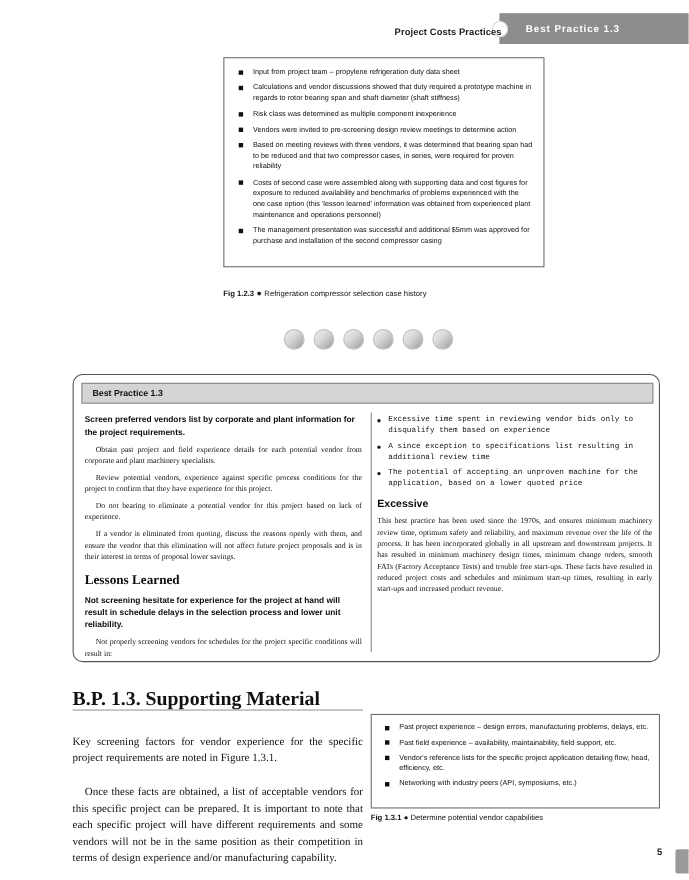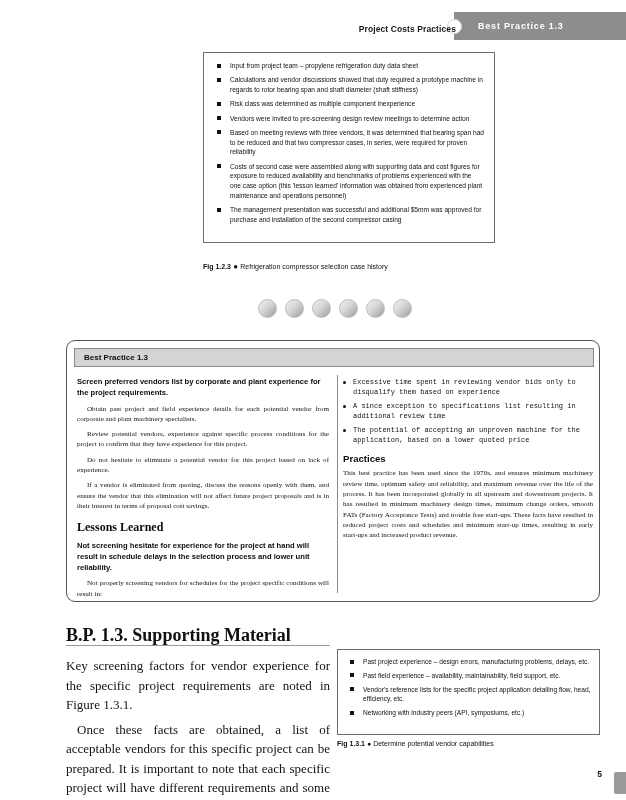--- a/index.html
+++ b/index.html
@@ -246,23 +246,23 @@
     background: #9a9a9a;
   }
   .sm-body {
     position: absolute;
     left: 66px;
     top: 651px;
     width: 264px;
     font-family: "Liberation Serif", serif;
   }
   .sm-body p {
-    font-size: 13px;
+    font-size: 10px;
     line-height: 1.5;
-    margin: 5px 0 2px 0;
+    margin: 16px 0 2px 0;
     text-align: justify;
     color: #121212;
   }
   .sm-body p.ind { text-indent: 11px; }
 
   
   .fig131-box {
     position: absolute;
     left: 337px;
     top: 649px;
@@ -337,37 +337,37 @@
   <div class="c"></div>
 </div>
 
 <div class="bp-panel">
   <div class="bp-title-bar">
     <span>Best Practice 1.3</span>
   </div>
   <div class="bp-vline"></div>
 
   <div class="bp-col-left">
-    <p class="bp-head">Screen preferred vendors list by corporate and plant experience for the project requirements.</p>
+    <p class="bp-head">Screen preferred vendors list by corporate and plant information for the project requirements.</p>
     <p class="bp-para">Obtain past project and field experience details for each potential vendor from corporate and plant machinery specialists.</p>
     <p class="bp-para">Review potential vendors, experience against specific process conditions for the project to confirm that they have experience for this project.</p>
-    <p class="bp-para">Do not hesitate to eliminate a potential vendor for this project based on lack of experience.</p>
-    <p class="bp-para">If a vendor is eliminated from quoting, discuss the reasons openly with them, and ensure the vendor that this elimination will not affect future project proposals and is in their interest in terms of proposal cost savings.</p>
+    <p class="bp-para">Do not bearing to eliminate a potential vendor for this project based on lack of experience.</p>
+    <p class="bp-para">If a vendor is eliminated from quoting, discuss the reasons openly with them, and ensure the vendor that this elimination will not affect future project proposals and is in their interest in terms of proposal lower savings.</p>
     <p class="bp-sub">Lessons Learned</p>
     <p class="bp-head">Not screening hesitate for experience for the project at hand will result in schedule delays in the selection process and lower unit reliability.</p>
     <p class="bp-para">Not properly screening vendors for schedules for the project specific conditions will result in:</p>
   </div>
 
   <div class="bp-col-right">
     <ul class="bp-right-list">
       <li><span class="bdot"></span><span>Excessive time spent in reviewing vendor bids only to disqualify them based on experience</span></li>
       <li><span class="bdot"></span><span>A since exception to specifications list resulting in additional review time</span></li>
       <li><span class="bdot"></span><span>The potential of accepting an unproven machine for the application, based on a lower quoted price</span></li>
     </ul>
-    <p class="bp-sub2">Practices</p>
+    <p class="bp-sub2">Excessive</p>
     <p class="bp-bench-para">This best practice has been used since the 1970s, and ensures minimum machinery review time, optimum safety and reliability, and maximum revenue over the life of the process. It has been incorporated globally in all upstream and downstream projects. It has resulted in minimum machinery design times, minimum change orders, smooth FATs (Factory Acceptance Tests) and trouble free start-ups. These facts have resulted in reduced project costs and schedules and minimum start-up times, resulting in early start-ups and increased product revenue.</p>
   </div>
 </div>
 
 <div class="sm-title">B.P. 1.3. Supporting Material</div>
 <div class="sm-rule"></div>
 <div class="sm-body">
   <p>Key screening factors for vendor experience for the specific project requirements are noted in Figure 1.3.1.</p>
   <p class="ind">Once these facts are obtained, a list of acceptable vendors for this specific project can be prepared. It is important to note that each specific project will have different requirements and some vendors will not be in the same position as their competition in terms of design experience and/or manufacturing capability.</p>
 </div>

